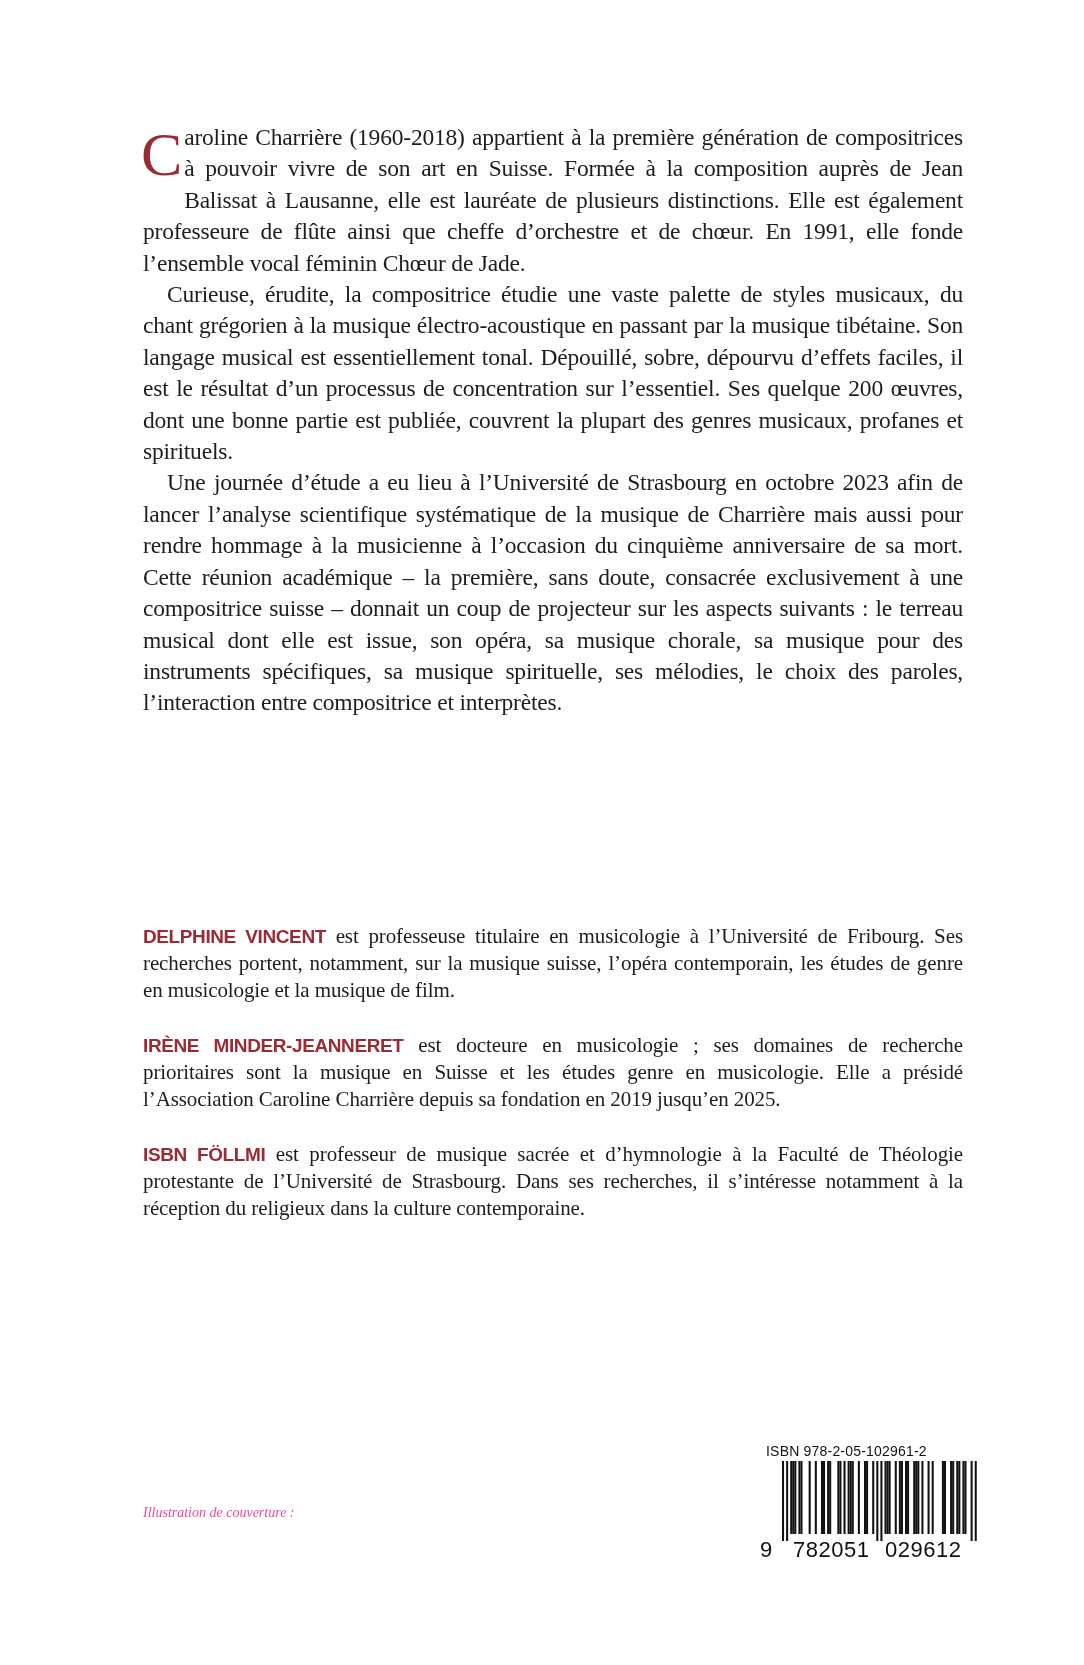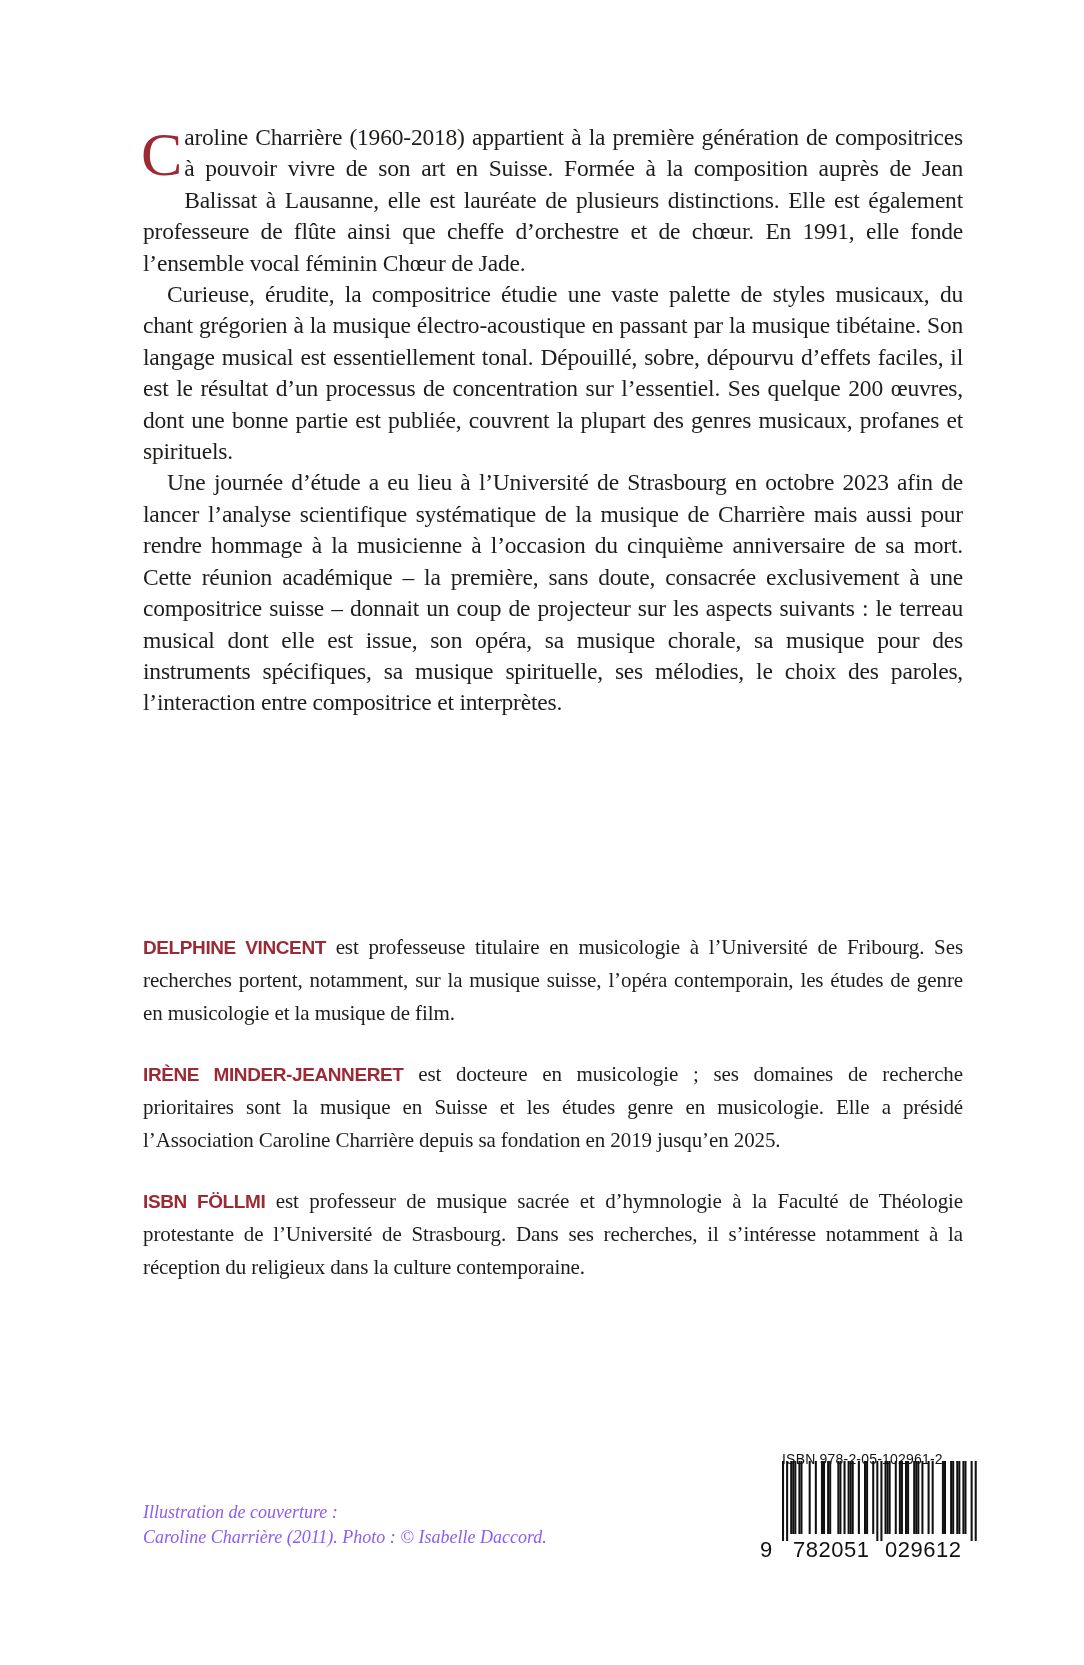--- a/index.html
+++ b/index.html
@@ -11,56 +11,55 @@
     text-indent: 24px; letter-spacing: -0.2px;
   }
   .blurb p.first { text-indent: 0; }
   .dropcap {
     float: left; font-family: "Liberation Serif", serif; color: #9b2a35;
     font-size: 62px; line-height: 52px; margin: 6px 2px 0 -2px; height: 58px;
   }
   .bios { position: absolute; left: 143px; top: 922px; width: 820px; }
   .bio {
     font-family: "Liberation Serif", "DejaVu Serif", serif; font-size: 21px;
-    line-height: 33px; text-align: justify; margin: 9px 0 28px 0; letter-spacing: -0.1px;
+    line-height: 27px; text-align: justify; margin: 1px 0 28px 0; letter-spacing: -0.1px;
   }
   .bio-name {
     font-family: "Liberation Sans", "DejaVu Sans", sans-serif; font-weight: bold;
     color: #9b2a35; font-size: 19px; letter-spacing: -0.4px;
   }
   .caption {
     position: absolute; left: 143px; top: 1500px;
-    font-family: "Liberation Serif", serif; font-style: italic; font-size: 18px;
-    line-height: 25px; color: #8b5cf6;
+    font-family: "Liberation Serif", serif; font-style: italic; font-size: 14px;
+    line-height: 25px; color: #ec4899;
   }
   .isbn-block { position: absolute; left: 760px; top: 1443px; width: 225px; height: 118px; }
   .isbn-label {
-    position: absolute; left: 22px; top: 0; font-family: "Liberation Sans", sans-serif;
-    font-size: 14px; letter-spacing: 0.2px; color: #111; margin-top: 8px;
+    position: absolute; left: 6px; top: 0; font-family: "Liberation Sans", sans-serif;
+    font-size: 14px; letter-spacing: 0.2px; color: #111;
   }
   .barcode-svg { position: absolute; left: 0; top: 18px; }
 </style>
 </head>
 <body>
 
 <div class="page blurb">
   <p class="first"><span class="dropcap">C</span><span>aroline Charrière (1960-2018) appartient à la première génération de compositrices à pouvoir vivre de son art en Suisse. Formée à la composition auprès de Jean Balissat à Lausanne, elle est lauréate de plusieurs distinctions. Elle est également professeure de flûte ainsi que cheffe d’orchestre et de chœur. En 1991, elle fonde l’ensemble vocal féminin Chœur de Jade.</span></p>
   <p>Curieuse, érudite, la compositrice étudie une vaste palette de styles musicaux, du chant grégorien à la musique électro-acoustique en passant par la musique tibétaine. Son langage musical est essentiellement tonal. Dépouillé, sobre, dépourvu d’effets faciles, il est le résultat d’un processus de concentration sur l’essentiel. Ses quelque 200 œuvres, dont une bonne partie est publiée, couvrent la plupart des genres musicaux, profanes et spirituels.</p>
   <p>Une journée d’étude a eu lieu à l’Université de Strasbourg en octobre 2023 afin de lancer l’analyse scientifique systématique de la musique de Charrière mais aussi pour rendre hommage à la musicienne à l’occasion du cinquième anniversaire de sa mort. Cette réunion académique – la première, sans doute, consacrée exclusivement à une compositrice suisse – donnait un coup de projecteur sur les aspects suivants : le terreau musical dont elle est issue, son opéra, sa musique chorale, sa musique pour des instruments spécifiques, sa musique spirituelle, ses mélodies, le choix des paroles, l’interaction entre compositrice et interprètes.</p>
 </div>
 
 <div class="bios">
   <p class="bio"><span class="bio-name">DELPHINE VINCENT</span><span> est professeuse titulaire en musicologie à l’Université de Fribourg. Ses recherches portent, notamment, sur la musique suisse, l’opéra contemporain, les études de genre en musicologie et la musique de film.</span></p>
   <p class="bio"><span class="bio-name">IRÈNE MINDER-JEANNERET</span><span> est docteure en musicologie ; ses domaines de recherche prioritaires sont la musique en Suisse et les études genre en musicologie. Elle a présidé l’Association Caroline Charrière depuis sa fondation en 2019 jusqu’en 2025.</span></p>
   <p class="bio"><span class="bio-name">ISBN FÖLLMI</span><span> est professeur de musique sacrée et d’hymnologie à la Faculté de Théologie protestante de l’Université de Strasbourg. Dans ses recherches, il s’intéresse notamment à la réception du religieux dans la culture contemporaine.</span></p>
 </div>
 
 <div class="caption">
   <div>Illustration de couverture :</div>
-  <div>Caroline Charrière (2011). Photo : © Isabelle Daccord.</div>
 </div>
 
 <div class="isbn-block">
   <div class="isbn-label">ISBN  978-2-05-102961-2</div>
   <svg class="barcode-svg" id="barcode" width="225" height="100">
     <g id="bars">
         <rect x="22.00" y="0" width="2.05" height="80" fill="#111"></rect>
         <rect x="26.10" y="0" width="2.05" height="80" fill="#111"></rect>
         <rect x="30.20" y="0" width="2.05" height="73" fill="#111"></rect>
         <rect x="32.25" y="0" width="2.05" height="73" fill="#111"></rect>

